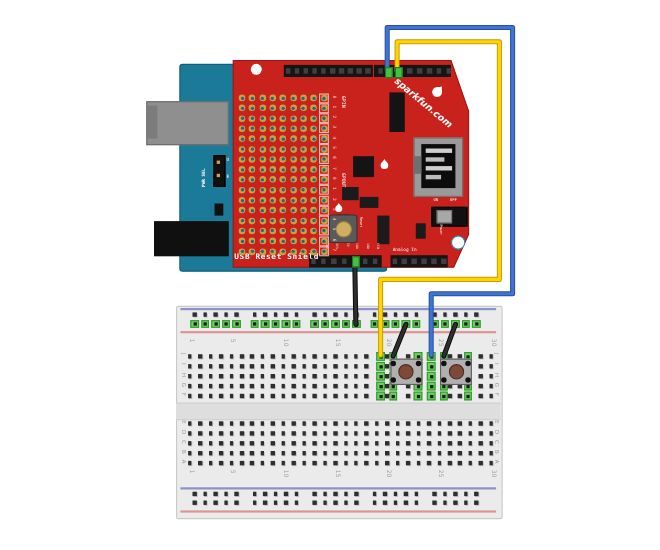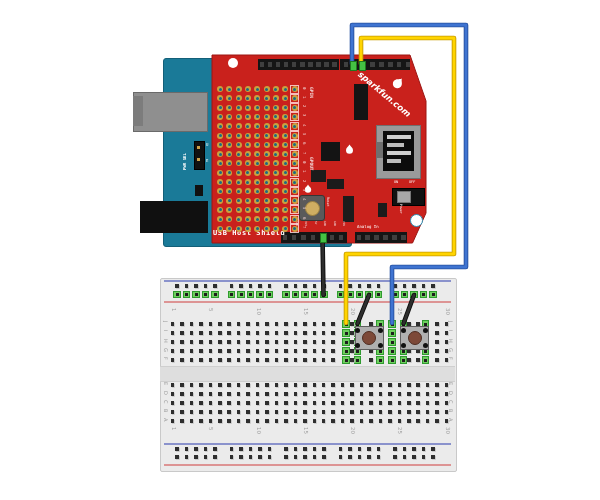--- a/index.html
+++ b/index.html
@@ -71,21 +71,21 @@
               font-family:'DejaVu Sans',sans-serif;transform:rotate(40deg);transform-origin:0 0;">sparkfun.com</div>
   <svg width="14" height="14" style="left:391px;top:76px;transform:rotate(40deg);">
     <path d="M7,1 C5.5,4 2.5,4.5 2.5,8 a4.5,4.5 0 0 0 9,0 C11.5,4.5 8.5,4 7,1 Z" fill="#fff"></path>
   </svg>
   <svg width="11" height="11" style="left:344px;top:144px;">
     <path d="M5.5,0.5 C4.3,3 2,3.5 2,6.2 a3.5,3.5 0 0 0 7,0 C9,3.5 6.7,3 5.5,0.5 Z" fill="#fff"></path>
   </svg>
   <svg width="10" height="10" style="left:303px;top:184px;">
     <path d="M5,0.5 C4,2.7 1.8,3.2 1.8,5.6 a3.2,3.2 0 0 0 6.4,0 C8.2,3.2 6,2.7 5,0.5 Z" fill="#fff"></path>
   </svg>
-  <div class="abs silk" style="left:213px;top:230px;font-size:7px;font-weight:bold;letter-spacing:0.6px;">USB Host Shield</div>
+  <div class="abs silk" style="left:213px;top:230px;font-size:7px;font-weight:bold;letter-spacing:0.6px;">USB Reset Shield</div>
   <div class="abs silk rot90" style="left:313px;top:87px;font-size:4.5px;font-weight:bold;color:#f2d5d5;">GPIN</div>
   <div class="abs silk rot90" style="left:313px;top:157px;font-size:4.5px;font-weight:bold;color:#f2d5d5;">GPOUT</div>
   <div class="abs silk" style="left:357px;top:225px;font-size:4px;">Analog In</div>
 
   <div id="gen" class="abs" style="left:0;top:0;width:600px;height:500px;">
       <div style="position: absolute; left: 259.5px; top: 62px; width: 4.5px; height: 4.5px; background: rgb(63, 63, 63);"></div>
       <div style="position: absolute; left: 267.6px; top: 62px; width: 4.5px; height: 4.5px; background: rgb(63, 63, 63);"></div>
       <div style="position: absolute; left: 275.7px; top: 62px; width: 4.5px; height: 4.5px; background: rgb(63, 63, 63);"></div>
       <div style="position: absolute; left: 283.8px; top: 62px; width: 4.5px; height: 4.5px; background: rgb(63, 63, 63);"></div>
       <div style="position: absolute; left: 291.9px; top: 62px; width: 4.5px; height: 4.5px; background: rgb(63, 63, 63);"></div>

